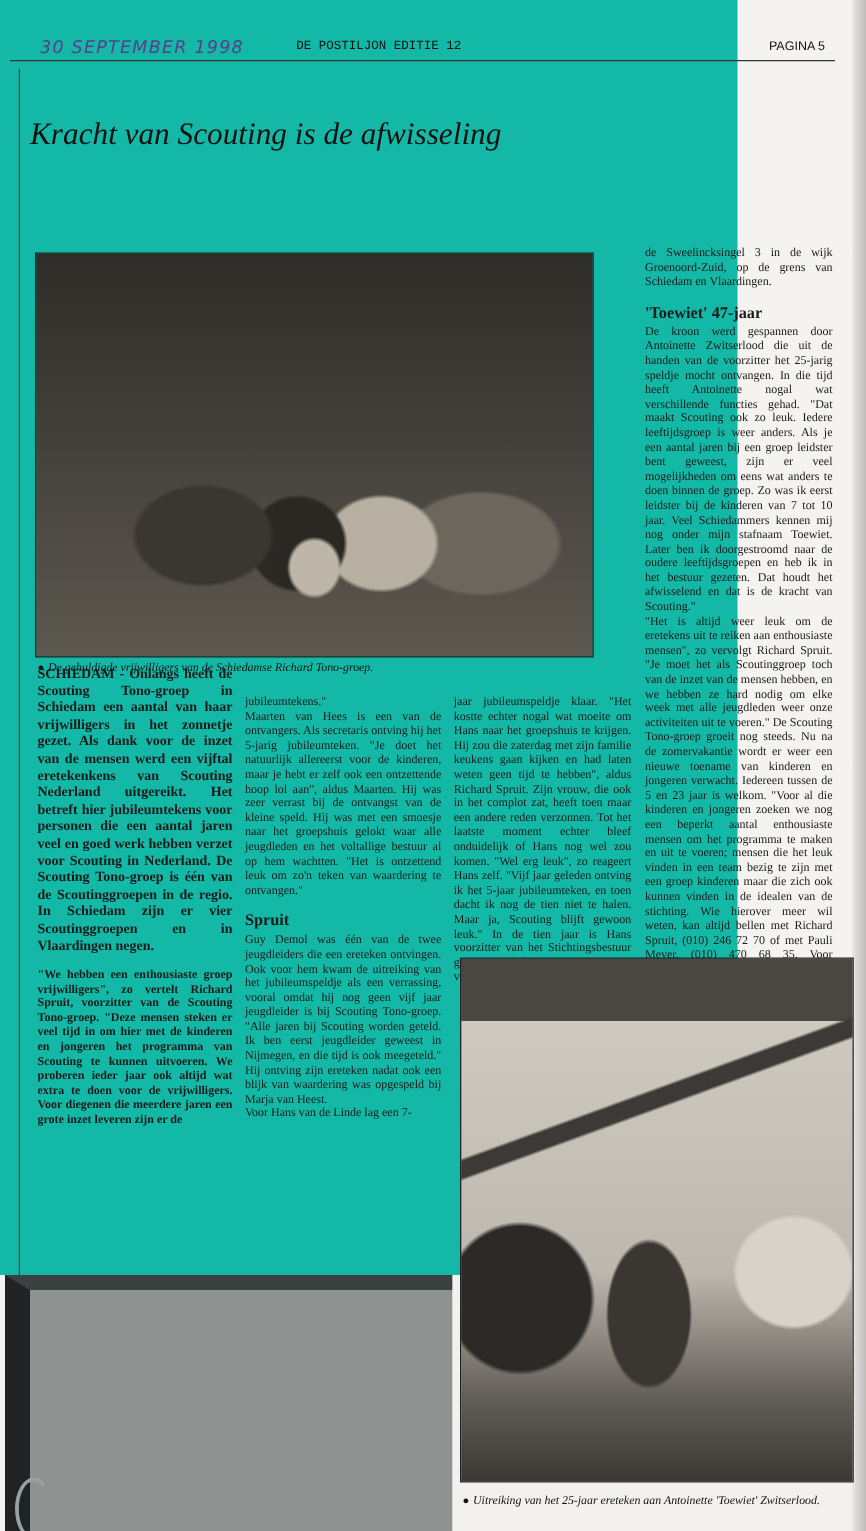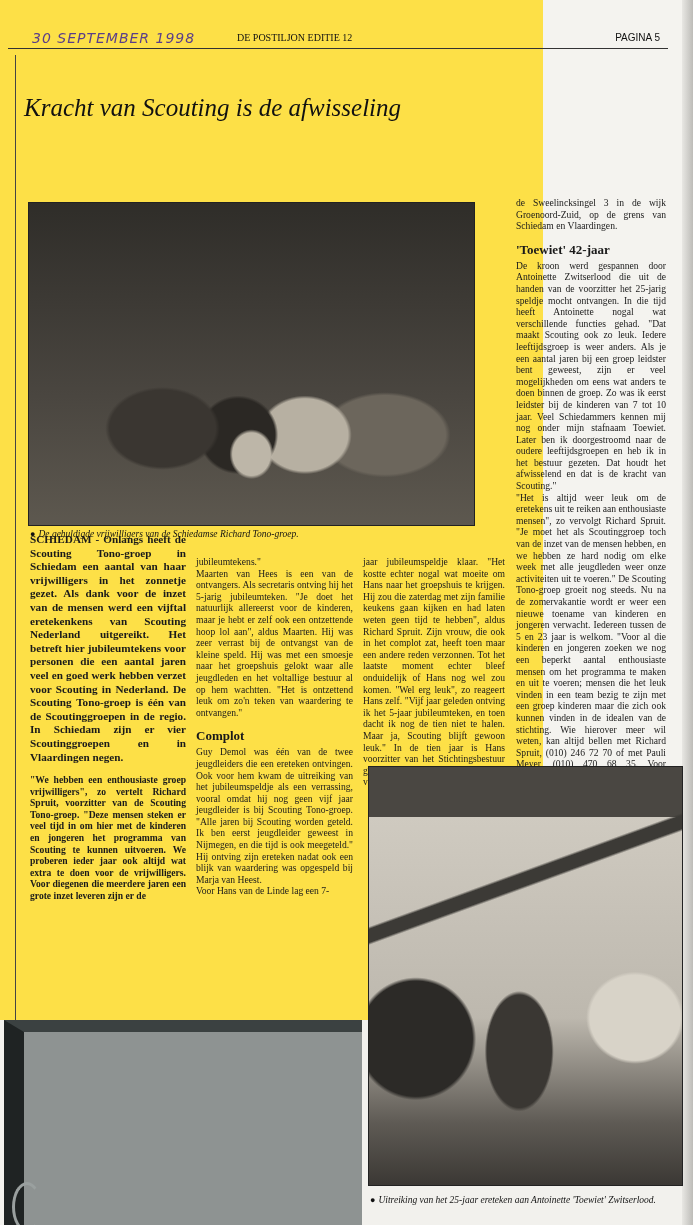--- a/index.html
+++ b/index.html
@@ -3,22 +3,22 @@
 <meta charset="utf-8">
 <style>
   html, body { margin: 0; padding: 0; }
   body {
     width: 693px; height: 1225px; position: relative; overflow: hidden;
     background: #f4f3ef;
     font-family: "DejaVu Serif", serif;
     color: #1a1a1a;
   }
   .page {
-    position: absolute; left: 0; top: 0; width: 543px; height: 1020px;
-    background: #fde047;
+    position: absolute; left: 0; top: 0; width: 590px; height: 1020px;
+    background: #14b8a6;
   }
   .right-edge {
     position: absolute; right: 0; top: 0; width: 11px; height: 1225px;
     background: linear-gradient(to right, #e8e7e3, #bdbcb8);
   }
   .lower-gray {
     position: absolute; left: 4px; top: 1020px; width: 358px; height: 205px;
     background: #8e9392;
     border-left: 20px solid #1f2323;
     border-top: 12px solid #3b4141;
@@ -36,21 +36,21 @@
   
   .header {
     position: absolute; left: 8px; top: 28px; width: 660px; height: 20px;
     border-bottom: 1px solid #333;
   }
   .hand-date {
     position: absolute; left: 24px; top: 2px; font-family: "DejaVu Sans", sans-serif;
     font-style: italic; font-size: 14px; color: #5a3e8a; letter-spacing: 1px;
   }
   .paper-name {
-    position: absolute; left: 205px; top: 4px; font-family: Liberation Serif, serif;
+    position: absolute; left: 205px; top: 4px; font-family: Liberation Mono, monospace;
     font-size: 10px; color: #111; padding-left: 24px;
   }
   .page-num {
     position: absolute; right: 8px; top: 4px; font-family: "Liberation Sans", sans-serif;
     font-size: 10px; font-weight: normal; color: #111;
   }
 
   .kicker {
     position: absolute; left: 24px; top: 50px; font-family: "Liberation Serif", serif;
     font-style: italic; font-size: 25px; color: #111; margin-top: 44px;
@@ -127,32 +127,32 @@
   </div>
 
   <div class="col" style="left:30px; top:533px; width:156px;font-weight:bold;">
     <p class="lead">SCHIEDAM - Onlangs heeft de Scouting Tono-groep in Schiedam een aantal van haar vrijwilligers in het zonnetje gezet. Als dank voor de inzet van de mensen werd een vijftal ereteken­kens van Scouting Nederland uitgereikt. Het betreft hier jubileumtekens voor personen die een aantal jaren veel en goed werk hebben verzet voor Scouting in Nederland. De Scouting Tono-groep is één van de Scoutinggroepen in de regio. In Schiedam zijn er vier Scoutinggroepen en in Vlaardingen negen.</p>
     <p class="gap">"We hebben een enthousiaste groep vrijwilligers", zo vertelt Richard Spruit, voorzitter van de Scouting Tono-groep. "Deze mensen steken er veel tijd in om hier met de kinderen en jongeren het programma van Scouting te kunnen uitvoeren. We proberen ieder jaar ook altijd wat extra te doen voor de vrijwilligers. Voor diegenen die meerdere jaren een grote inzet leveren zijn er de</p>
   </div>
 
   <div class="col" style="left:196px; top:556px; width:157px;">
     <p>jubileumtekens."</p>
     <p>Maarten van Hees is een van de ontvangers. Als secretaris ontving hij het 5-jarig jubileumteken. "Je doet het natuurlijk allereerst voor de kinderen, maar je hebt er zelf ook een ontzettende hoop lol aan", aldus Maarten. Hij was zeer verrast bij de ontvangst van de kleine speld. Hij was met een smoesje naar het groepshuis gelokt waar alle jeugdleden en het voltallige bestuur al op hem wachtten. "Het is ontzettend leuk om zo'n teken van waardering te ontvangen."</p>
-    <div class="subhead">Complot</div>
+    <div class="subhead">Spruit</div>
     <p>Guy Demol was één van de twee jeugdleiders die een ereteken ontvingen. Ook voor hem kwam de uitreiking van het jubileumspeldje als een verrassing, vooral omdat hij nog geen vijf jaar jeugdleider is bij Scouting Tono-groep. "Alle jaren bij Scouting worden geteld. Ik ben eerst jeugdleider geweest in Nijmegen, en die tijd is ook meegeteld." Hij ontving zijn ereteken nadat ook een blijk van waardering was opgespeld bij Marja van Heest.</p>
     <p>Voor Hans van de Linde lag een 7-</p>
   </div>
 
   <div class="col" style="left:363px; top:556px; width:142px;">
     <p>jaar jubileumspeldje klaar. "Het kostte echter nogal wat moeite om Hans naar het groepshuis te krijgen. Hij zou die zaterdag met zijn familie keukens gaan kijken en had laten weten geen tijd te hebben", aldus Richard Spruit. Zijn vrouw, die ook in het complot zat, heeft toen maar een andere reden verzonnen. Tot het laatste moment echter bleef onduidelijk of Hans nog wel zou komen. "Wel erg leuk", zo reageert Hans zelf. "Vijf jaar geleden ontving ik het 5-jaar jubileumteken, en toen dacht ik nog de tien niet te halen. Maar ja, Scouting blijft gewoon leuk." In de tien jaar is Hans voorzitter van het Stichtingsbestuur geweest en is hij nu penningmeester van de groep die zijn basis heeft aan</p>
   </div>
 
   <div class="col" style="left:516px; top:197px; width:150px;">
     <p>de Sweelincksingel 3 in de wijk Groenoord-Zuid, op de grens van Schiedam en Vlaardingen.</p>
-    <div class="subhead">'Toewiet' 42-jaar</div>
+    <div class="subhead">'Toewiet' 47-jaar</div>
     <p>De kroon werd gespannen door Antoinette Zwitserlood die uit de handen van de voorzitter het 25-jarig speldje mocht ontvangen. In die tijd heeft Antoinette nogal wat verschillende functies gehad. "Dat maakt Scouting ook zo leuk. Iedere leeftijdsgroep is weer anders. Als je een aantal jaren bij een groep leidster bent geweest, zijn er veel mogelijkheden om eens wat anders te doen binnen de groep. Zo was ik eerst leidster bij de kinderen van 7 tot 10 jaar. Veel Schiedammers kennen mij nog onder mijn stafnaam Toewiet. Later ben ik doorgestroomd naar de oudere leeftijdsgroepen en heb ik in het bestuur gezeten. Dat houdt het afwisselend en dat is de kracht van Scouting."</p>
     <p>"Het is altijd weer leuk om de eretekens uit te reiken aan enthousiaste mensen", zo vervolgt Richard Spruit. "Je moet het als Scoutinggroep toch van de inzet van de mensen hebben, en we hebben ze hard nodig om elke week met alle jeugdleden weer onze activiteiten uit te voeren." De Scouting Tono-groep groeit nog steeds. Nu na de zomervakantie wordt er weer een nieuwe toename van kinderen en jongeren verwacht. Iedereen tussen de 5 en 23 jaar is welkom. "Voor al die kinderen en jongeren zoeken we nog een beperkt aantal enthousiaste mensen om het programma te maken en uit te voeren; mensen die het leuk vinden in een team bezig te zijn met een groep kinderen maar die zich ook kunnen vinden in de idealen van de stichting. Wie hierover meer wil weten, kan altijd bellen met Richard Spruit, (010) 246 72 70 of met Pauli Meyer, (010) 470 68 35. Voor algemene informatie kan men ook contact opnemen met het groepshuis: 't Koetshuis, Sweelincksingel 3, Schiedam (010) 471 79 74.</p>
   </div>
 </div>
 
 <div class="lower-gray">
   <div class="ring"></div>
 </div>
 <div class="lower-strip"></div>
 <div class="right-edge"></div>

